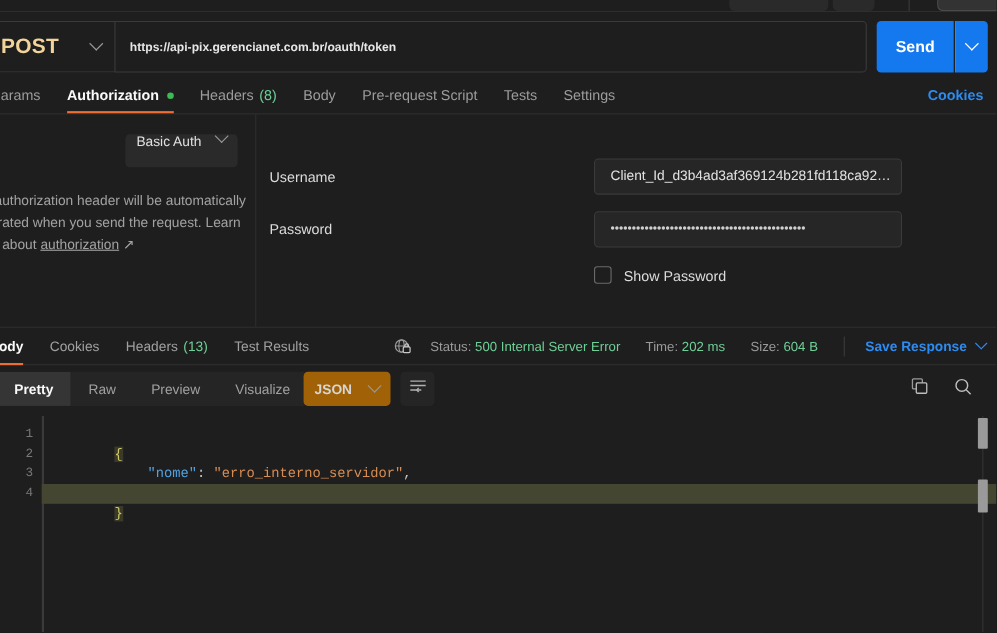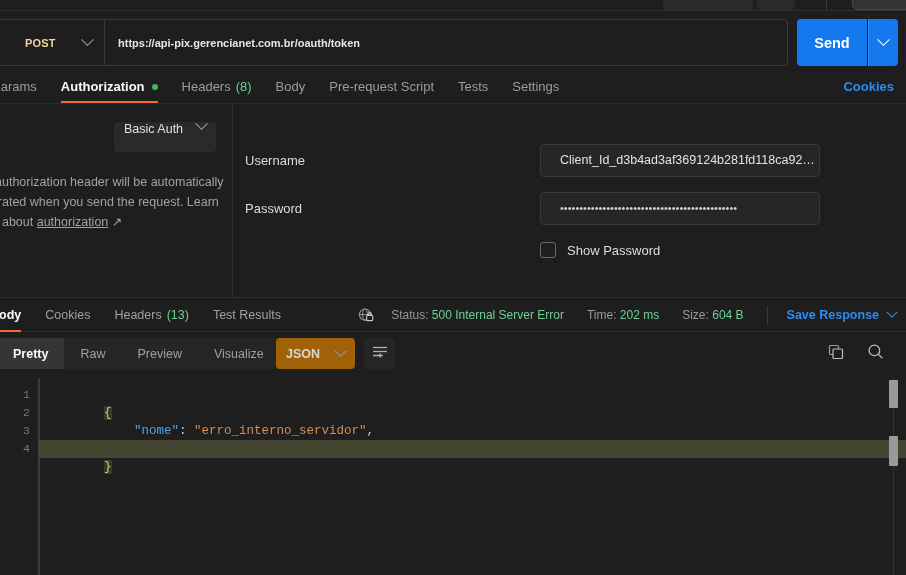--- a/index.html
+++ b/index.html
@@ -29,21 +29,21 @@
   .url-row {
     position: absolute; top: 19px; left: 0px; width: 906px; height: 47px;
   }
   .method-box {
     position: absolute; left: -42px; top: 0; width: 147px; height: 47px;
     background: #1e1e1e; border: 1px solid #3a3a3a; border-right: none;
     border-radius: 4px 0 0 4px;
     display: flex; align-items: center; justify-content: space-between;
     padding: 0 13px 0 42px;
   }
-  .method-label { font-size: 11px; font-weight: 700; color: #f2d49b; letter-spacing: .2px; margin-left: 24px; }
+  .method-label { font-size: 19px; font-weight: 700; color: #f2d49b; letter-spacing: .2px; }
   .caret { width: 9px; height: 9px; border-right: 1.4px solid #9a9a9a; border-bottom: 1.4px solid #9a9a9a;
            transform: rotate(45deg) translate(-2px,-2px); }
   .url-box {
     position: absolute; left: 104px; top: 0; width: 684px; height: 47px;
     background: #1e1e1e; border: 1px solid #3a3a3a; border-radius: 0 4px 4px 0;
     display: flex; align-items: center; padding: 0 13px;
   }
   .url-text { font-size: 11px; color: #e6e6e6; white-space: nowrap; font-weight: bold; }
   .send-btn {
     position: absolute; left: 797px; top: 0; width: 70px; height: 47px;
@@ -99,21 +99,21 @@
   .auth-help a { color: #a2a2a2; text-decoration: underline; }
 
   .auth-right { position: absolute; left: 233px; top: 12px; width: 673px; height: 193px; }
   .field-row { position: absolute; left: 0; width: 673px; height: 32px; display: flex; align-items: center; }
   .field-row.r1 { top: 28px; }
   .field-row.r2 { top: 76px; }
   .field-label { position: absolute; left: 12px; font-size: 13px; color: #dcdcdc; }
   .field-input {
     position: absolute; left: 307px; width: 280px; height: 33px;
     background: #262626; border: 1px solid #3a3a3a; border-radius: 4px;
-    display: flex; align-items: center; padding: 0 19px;
+    display: flex; align-items: center; padding: 0 14px;
     font-size: 12.5px; color: #e3e3e3; overflow: hidden; white-space: nowrap; cursor: text;
   }
   .field-input.pw { letter-spacing: 0px; color: #cfcfcf; font-size: 11px; }
   .show-pw { position: absolute; left: 307px; top: 126px; display: flex; align-items: center; cursor: pointer; }
   .checkbox {
     width: 16px; height: 16px; border: 1.5px solid #6a6a6a; border-radius: 3px; background: transparent;
   }
   .show-pw .lbl { font-size: 13px; color: #dcdcdc; margin-left: 11px; }
 
   

